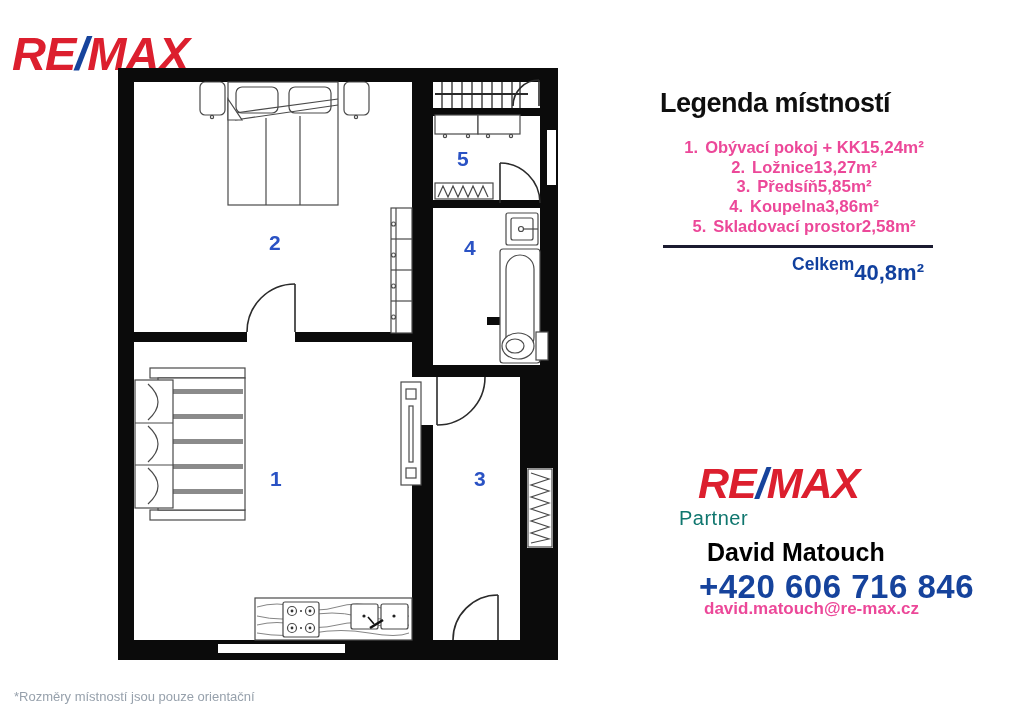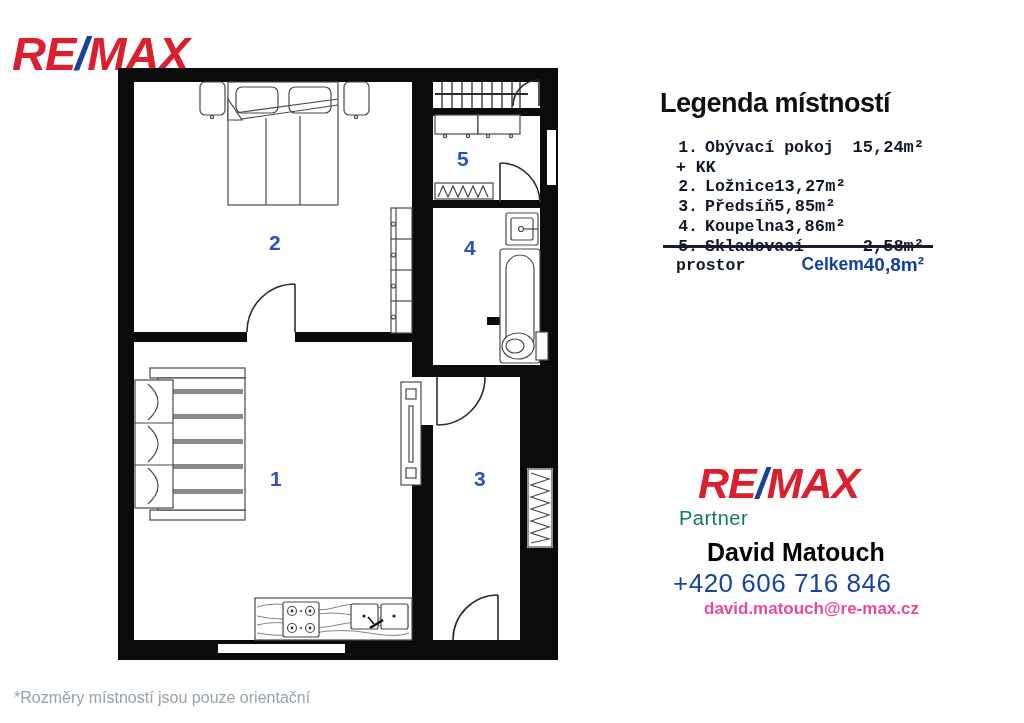--- a/index.html
+++ b/index.html
@@ -12,39 +12,39 @@
   
   .remax-logo{font-style:italic;font-weight:800;letter-spacing:-1px;line-height:1;}
   .remax-logo .red{color:#dc1f2e;}
   .remax-logo .blue{color:#16439c;}
   .logo-top{left:12px;top:30px;font-size:47px;}
 
   
   .legend-title{left:660px;top:88px;width:276px;text-align:left;
     font-size:27px;font-weight:800;color:#0f0f0f;letter-spacing:-0.5px;}
   .legend-list{left:676px;top:138px;width:248px;display:flex;flex-direction:column;}
-  .legend-row{display:flex;justify-content:flex-start;align-items:baseline;
-    color:#0f172a;font-weight:700;font-size:16.5px;line-height:19.7px;font-family:Liberation Mono, monospace;}
+  .legend-row{display:flex;justify-content:center;align-items:baseline;
+    color:#ec4899;font-weight:700;font-size:16.5px;line-height:19.7px;}
   .legend-row .num{display:inline-block;width:22px;text-align:right;margin-right:7px;}
   .legend-row .val{font-size:17px;}
   .legend-divider{left:663px;top:245px;width:270px;height:3px;background:#1b1b30;}
   .total-row{left:676px;top:254px;width:248px;display:flex;justify-content:flex-end;
     color:#11409e;font-weight:700;}
   .total-row .t-label{font-size:17.5px;}
-  .total-row .t-val{font-size:19px;}
+  .total-row .t-val{font-size:22px;margin-top:6px;}
 
   
   .logo-contact{left:698px;top:462px;font-size:43px;}
   .contact-partner{left:679px;top:507px;font-size:20px;color:#0f766e;font-weight:500;letter-spacing:0.5px;}
   .contact-name{left:707px;top:538px;font-size:25px;color:#000000;font-weight:700;}
-  .contact-phone{left:673px;top:568px;font-size:26px;color:#16439c;font-weight:400;letter-spacing:0.5px;}
+  .contact-phone{left:699px;top:568px;font-size:33px;color:#16439c;font-weight:700;letter-spacing:0.5px;}
   .contact-email{left:704px;top:599px;font-size:17px;color:#ec4899;font-weight:700;}
 
   
-  .footnote{left:14px;top:689px;font-size:16px;color:#97a1ac;}
+  .footnote{left:14px;top:689px;font-size:13px;color:#97a1ac;}
 
   
   .plan{left:108px;top:58px;width:460px;height:612px;}
   .plan svg{display:block;}
   .room-num{font-family:"Liberation Sans",sans-serif;font-size:21px;font-weight:600;fill:#2a52c4;}
   .furn{fill:#ffffff;stroke:#4a4a4a;stroke-width:1.2;}
   .furn-line{stroke:#4a4a4a;stroke-width:1.2;fill:none;}
   .door{stroke:#2b2b2b;stroke-width:1.6;fill:none;}
   .wood{stroke:#777;stroke-width:0.9;fill:none;}
 </style>

